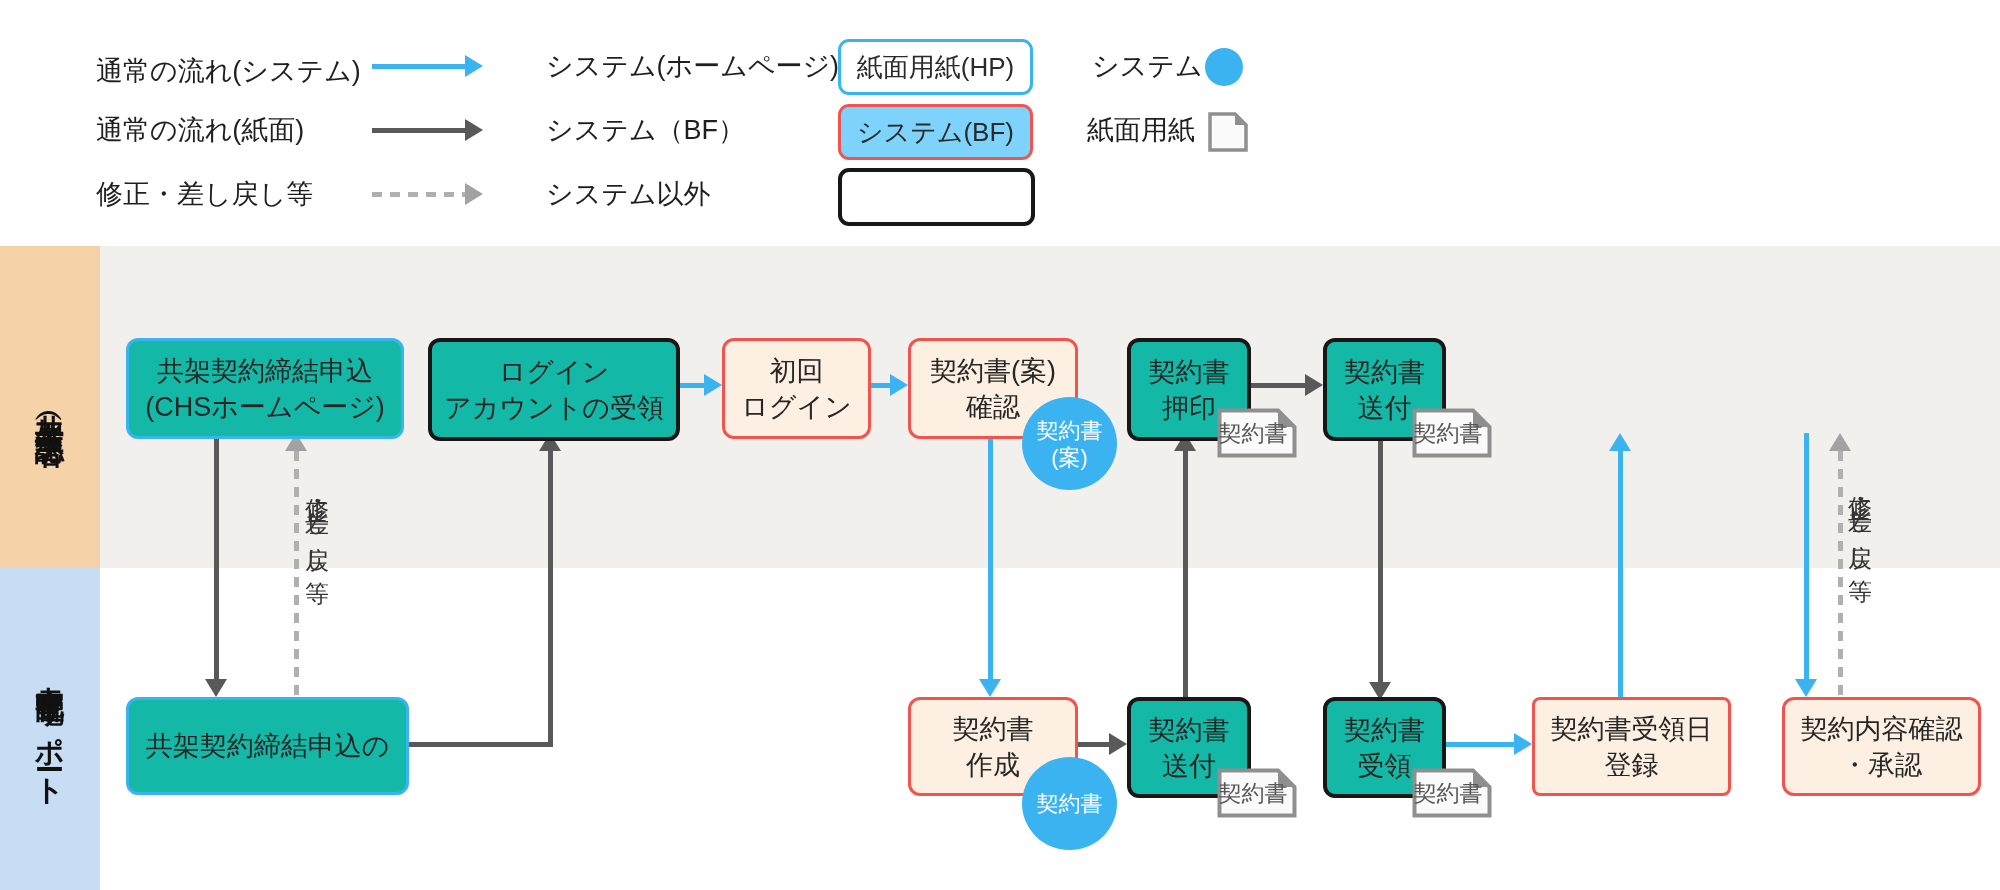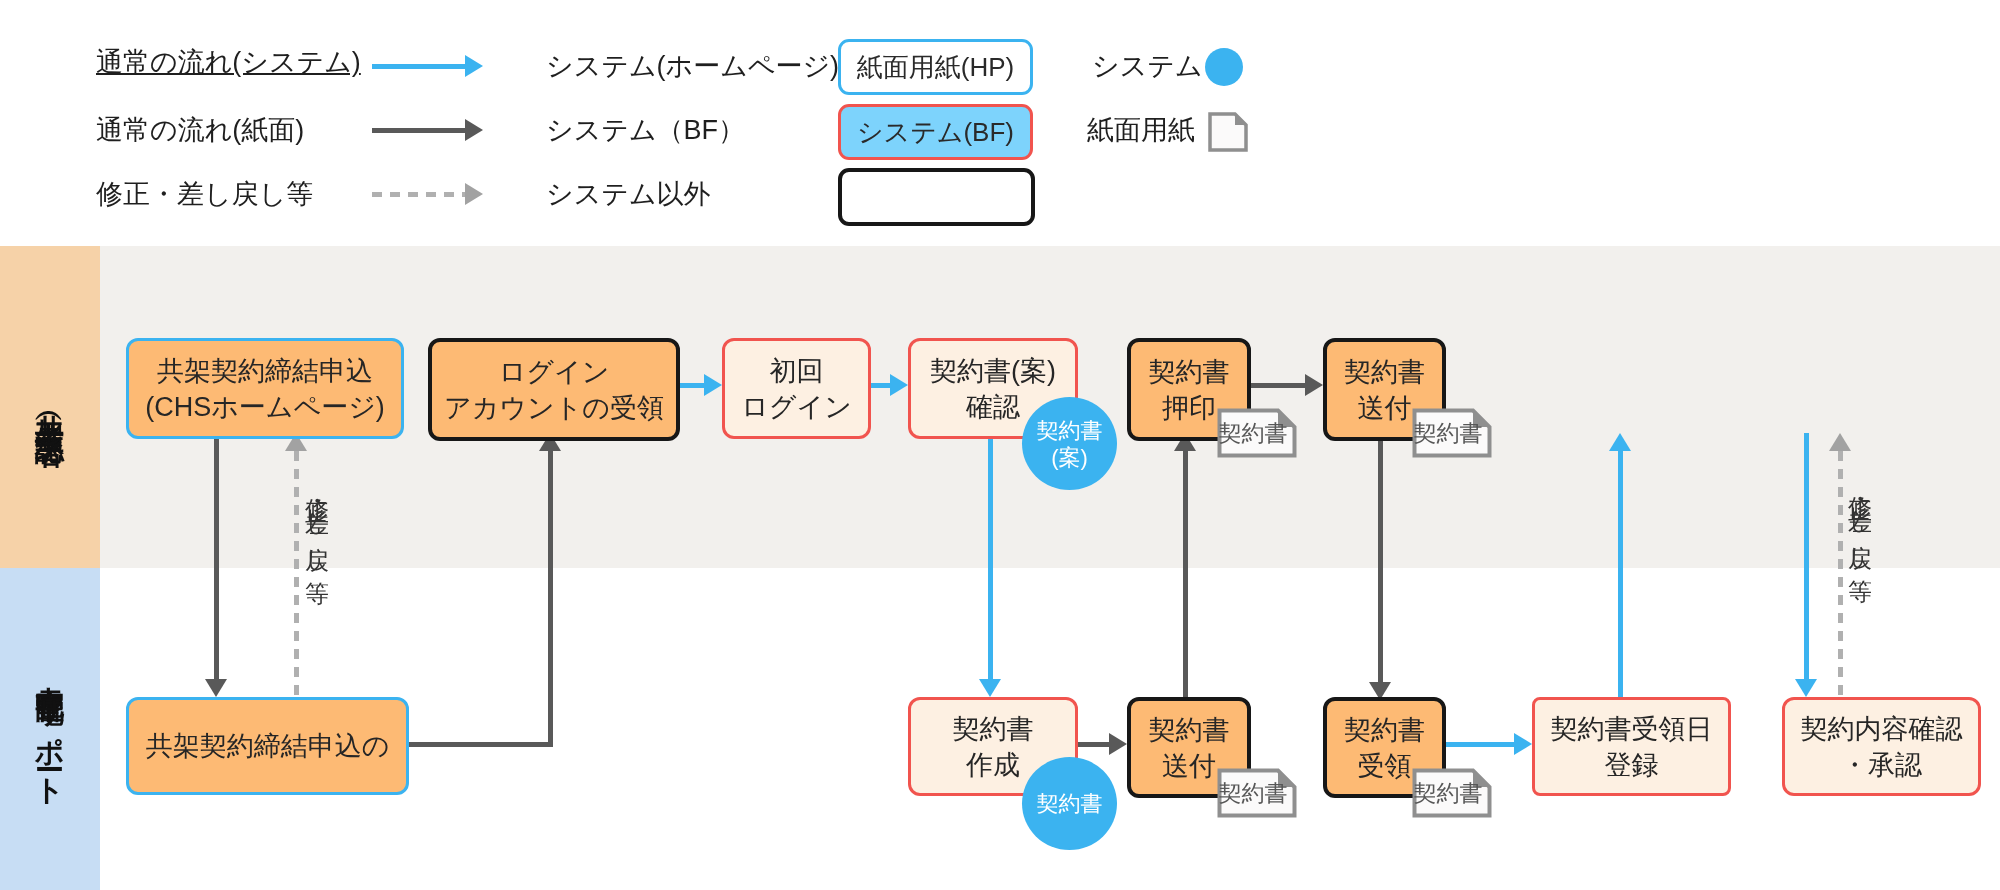--- a/index.html
+++ b/index.html
@@ -14,21 +14,21 @@
   .lbox{position:absolute;left:838px;width:189px;height:50px;border-radius:11px;
         display:flex;align-items:center;justify-content:center;font-size:26px;background:#fff;}
   .lbox.hp{border:3.5px solid #3bb3f0;}
   .lbox.bf{border:3.5px solid #f1544e;background:#7dd3fc;}
   .lbox.plain{border:4px solid #171717;}
   .lg-circle{position:absolute;width:38px;height:38px;border-radius:50%;background:#3bb3f0;}
   
   .lane-label{position:absolute;left:0;width:100px;display:flex;align-items:center;justify-content:center;}
   .lane-label span{writing-mode:vertical-rl;font-size:29px;font-weight:bold;letter-spacing:4px;color:#111;}
   
-  .bx{position:absolute;border-radius:12px;background:#fdba74;display:flex;flex-direction:column;
+  .bx{position:absolute;border-radius:12px;background:#14b8a6;display:flex;flex-direction:column;
       align-items:center;justify-content:center;font-size:27px;line-height:36px;text-align:center;
       color:#262626;z-index:3;}
   .bx.hp{border:3.5px solid #3bb3f0;}
   .bx.bf{border:3.5px solid #f1544e;background:#fdf0e2;}
   .bx.plain{border:4px solid #171717;}
   .bx span{display:block;white-space:nowrap;}
   
   .hline{position:absolute;height:5px;z-index:2;}
   .vline{position:absolute;width:5px;z-index:2;}
   .c-blue{background:#3bb3f0;}
@@ -53,21 +53,21 @@
   .bubble{position:absolute;width:95px;height:93px;border-radius:50%;background:#3bb3f0;z-index:5;
           display:flex;flex-direction:column;align-items:center;justify-content:center;
           color:#ffffff;font-size:22px;line-height:27px;text-align:center;}
 </style>
 </head>
 <body>
 
 <div class="stage">
 
   <div>
-    <div class="lg-label" style="left:96px;top:45px;text-decoration:underline;">通常の流れ(システム)</div>
+    <div class="lg-label" style="left:96px;top:54px;">通常の流れ(システム)</div>
     <div class="lg-label" style="left:96px;top:113px;">通常の流れ(紙面)</div>
     <div class="lg-label" style="left:96px;top:177px;">修正・差し戻し等</div>
 
     <div class="hline c-blue abs" style="left:372px;top:64px;width:93px;"></div>
     <div class="ah ah-right a-blue" style="left:465px;top:55px;"></div>
     <div class="hline c-dark abs" style="left:372px;top:128px;width:93px;"></div>
     <div class="ah ah-right a-dark" style="left:465px;top:119px;"></div>
     <div class="hdash" style="left:372px;top:192px;width:93px;"></div>
     <div class="ah ah-right a-gray" style="left:465px;top:183px;"></div>
 

